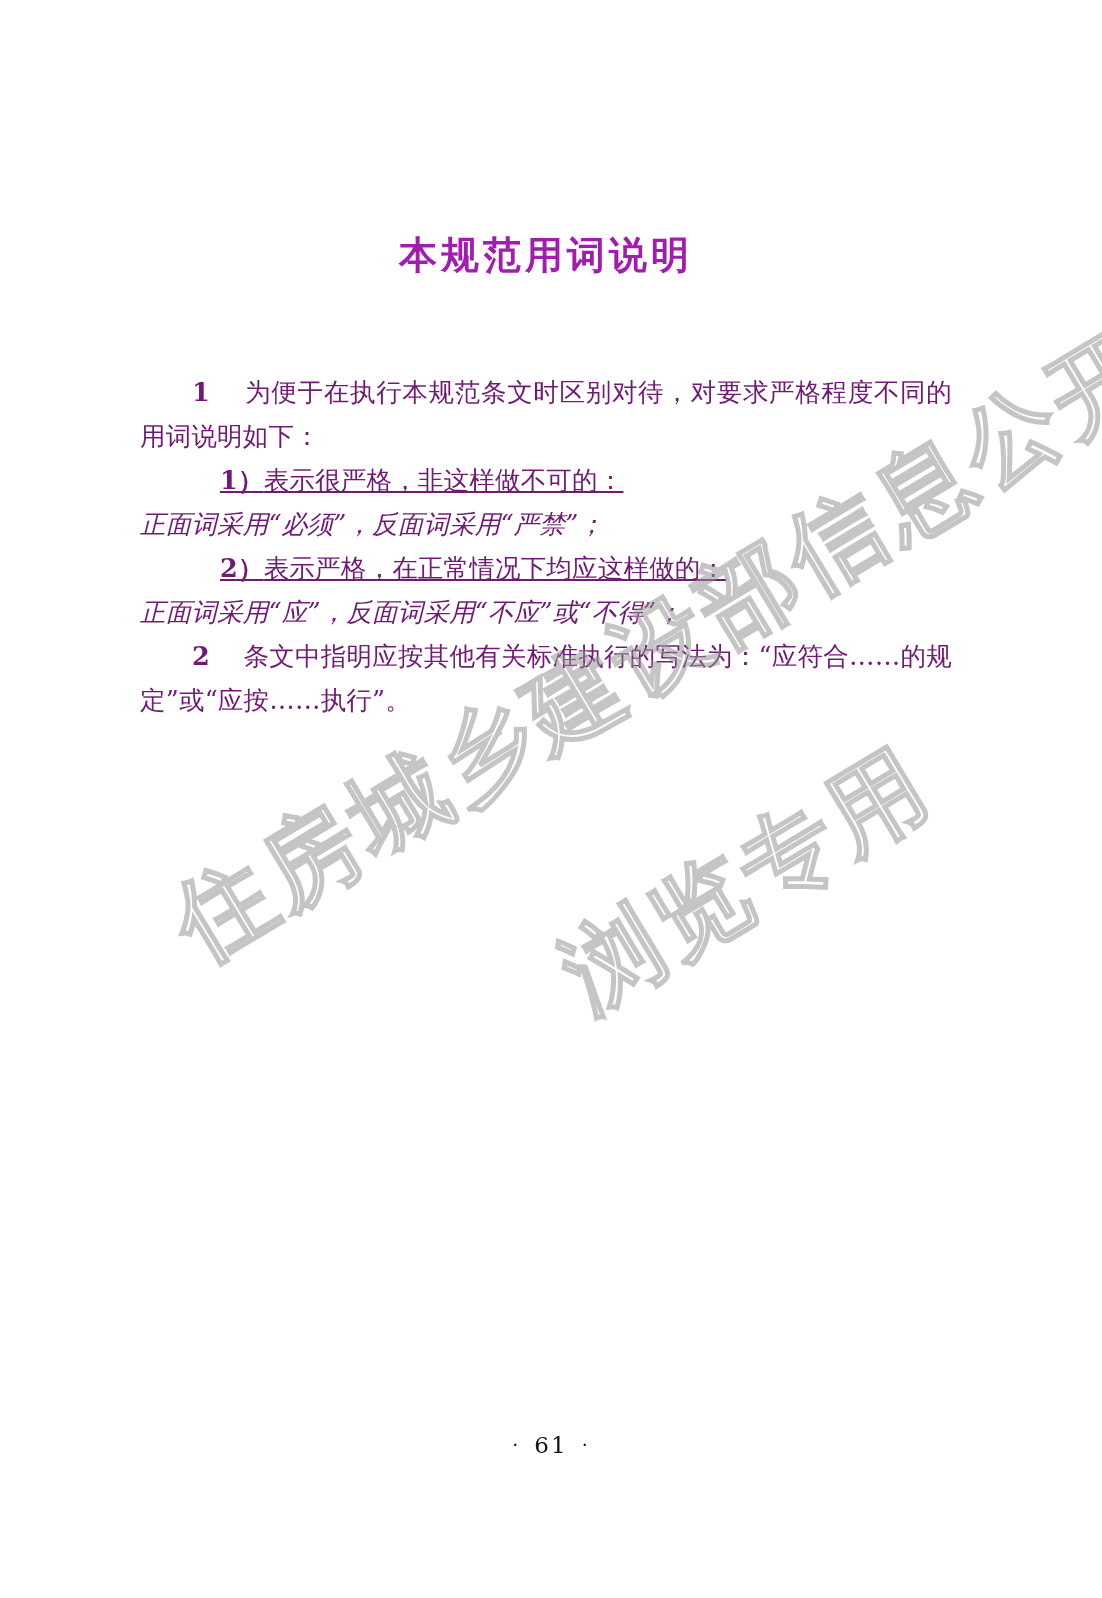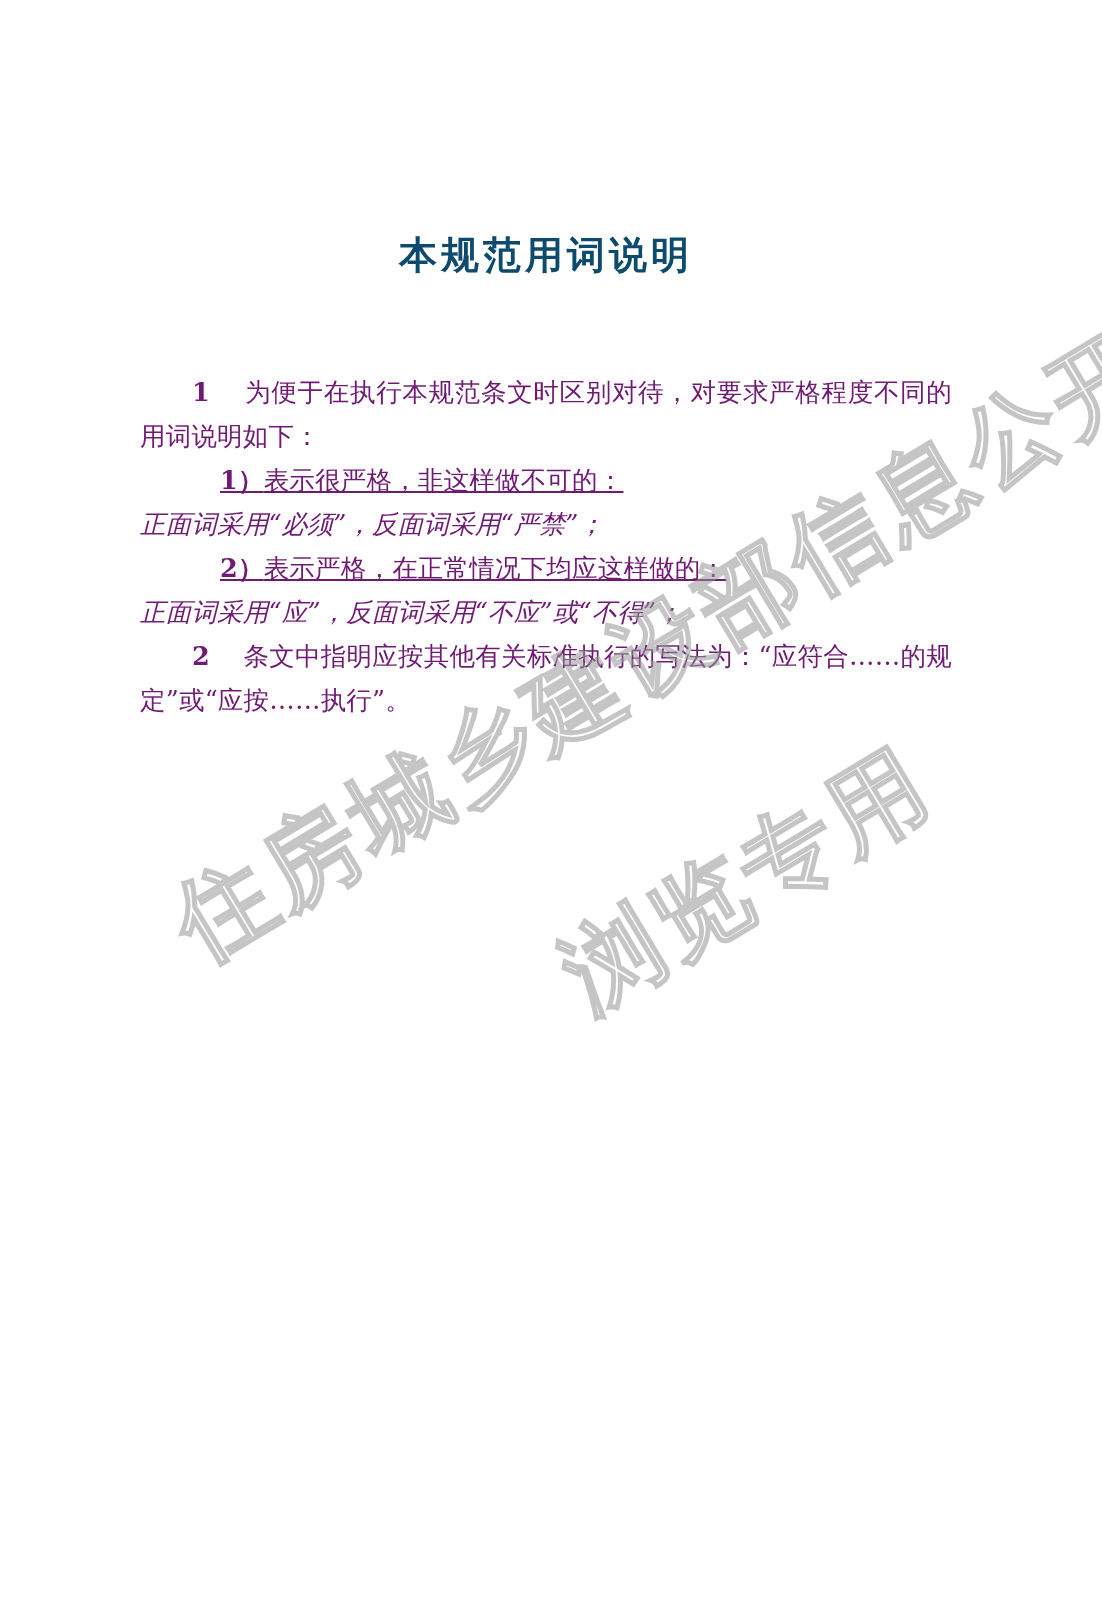--- a/index.html
+++ b/index.html
@@ -23,21 +23,21 @@
     width: 812px;
     height: 1598px;
   }
   .doc-title {
     text-align: center;
     font-size: 38px;
     font-weight: 600;
     letter-spacing: 4px;
     margin-top: 232px;
     line-height: 1.2;
-    color: #0c4a6e;
+    color: #a21caf;
   }
   .body-block {
     margin-top: 92px;
     font-size: 25.5px;
     line-height: 44px;
     color: #701a75;
   }
   .para {
     margin: 0 0 0 0;
     text-align: justify;
@@ -144,14 +144,17 @@
       </p>
 
     </div>
   </div>
 
   <div class="watermark">
     <div class="wm-text wm-1">住房城乡建设部信息公开</div>
     <div class="wm-text wm-2">浏览专用</div>
   </div>
 
+  <div class="page-number">
+    <span class="dot">·</span><span>61</span><span class="dot">·</span>
+  </div>
 
 </div>
 
 </body></html>

